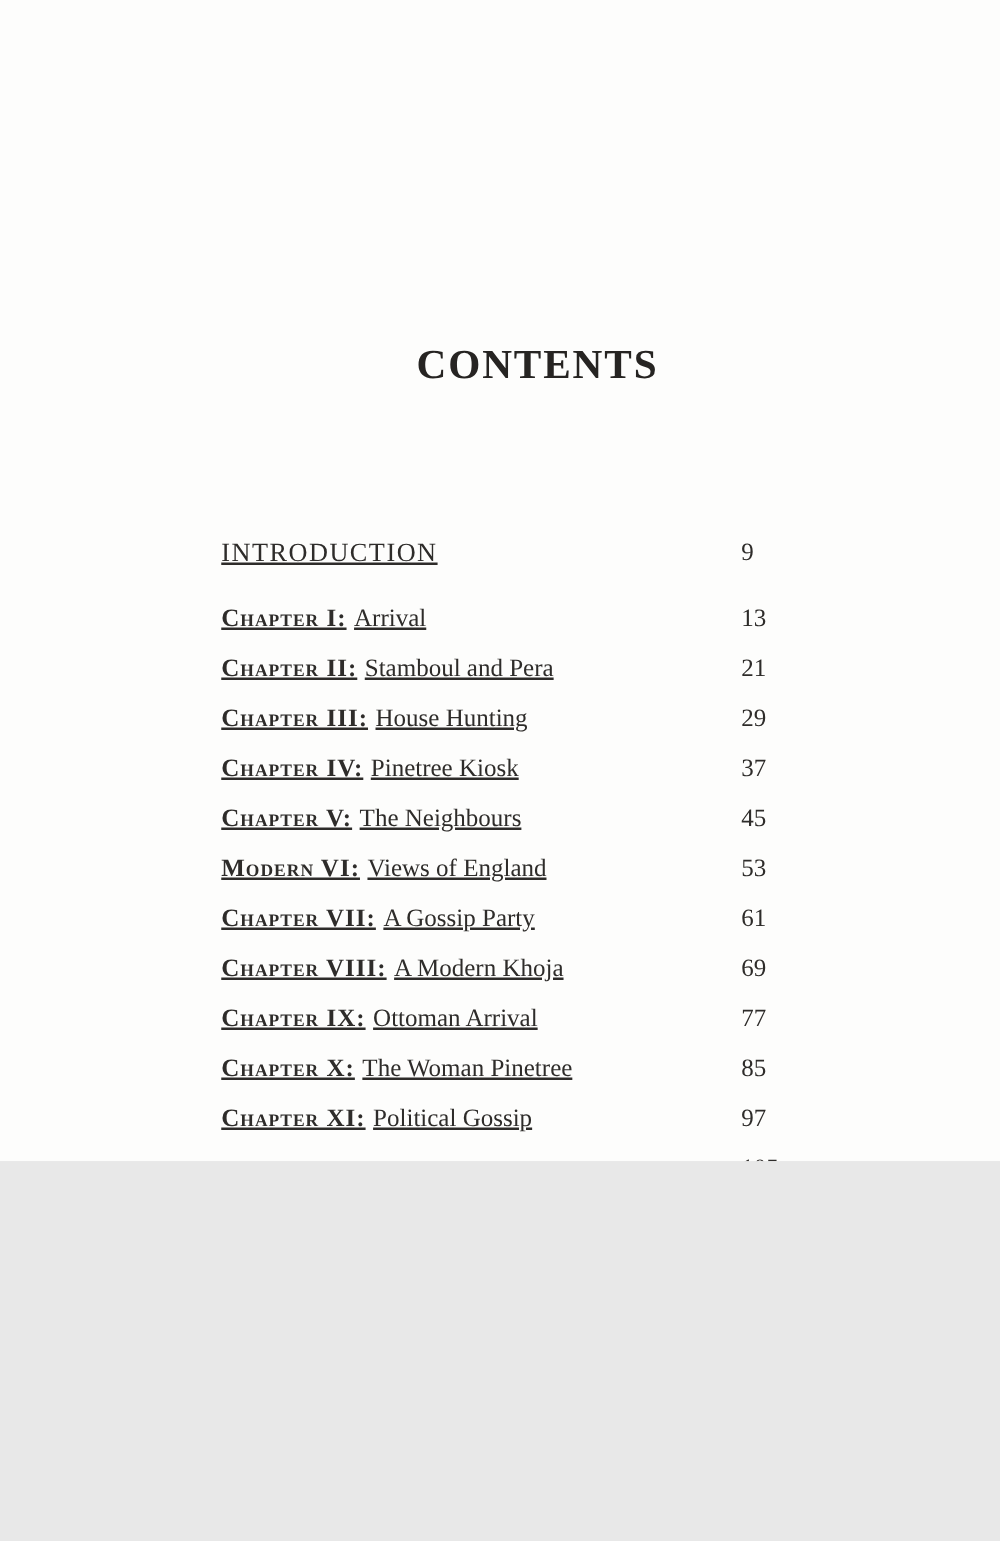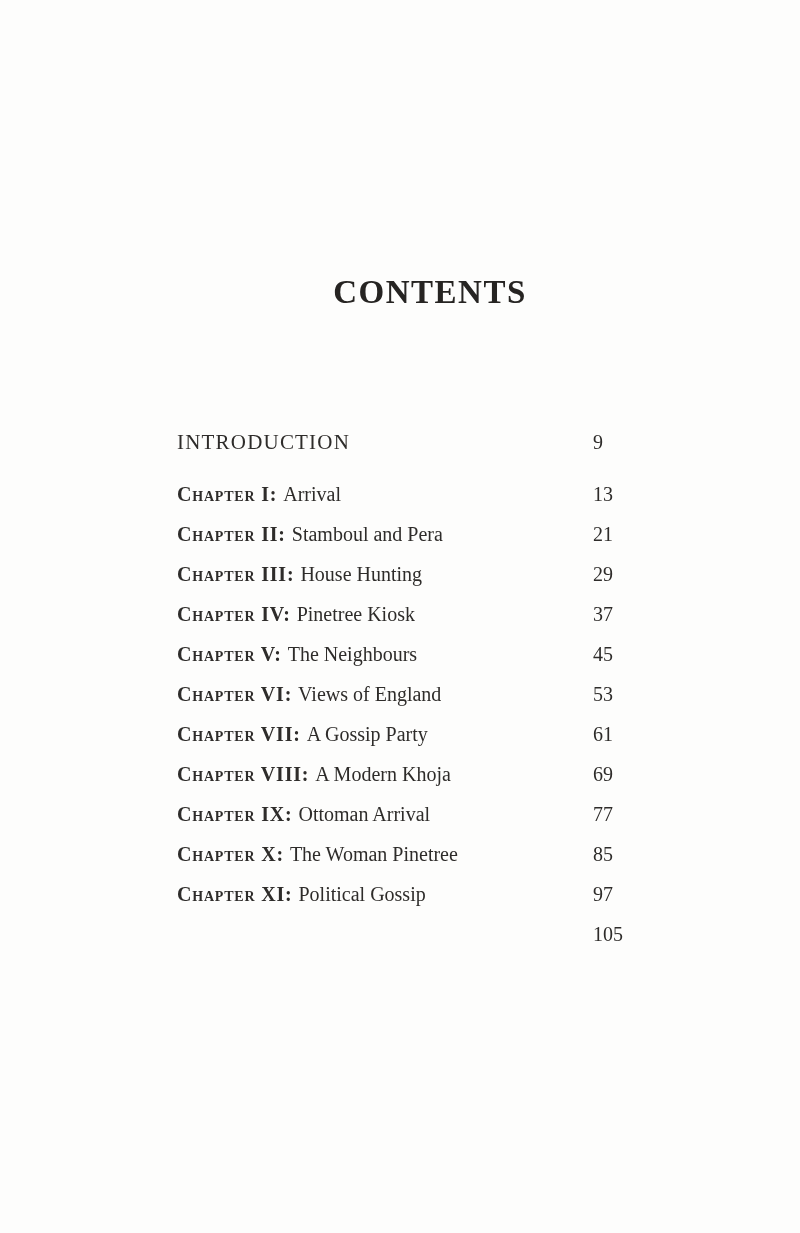--- a/index.html
+++ b/index.html
@@ -3,21 +3,21 @@
 <meta charset="utf-8">
 <style>
   html, body {
     margin: 0;
     padding: 0;
     background: #e8e8e8;
   }
   .page {
     position: relative;
     width: 800px;
-    height: 1233px;
+    height: 929px;
     margin: 0 auto;
     background: #fdfdfc;
     color: #2e2c2a;
     font-family: "Liberation Serif", "DejaVu Serif", serif;
     overflow: hidden;
   }
   .content {
     width: 506px;
     margin-left: 177px;
     padding-top: 276px;
@@ -33,20 +33,21 @@
   }
   .toc {
     margin-top: 120px;
   }
   .toc-row {
     position: relative;
     font-size: 20px;
     line-height: 27px;
     margin-bottom: 13px;
     white-space: nowrap;
+    text-decoration: underline;
   }
   .toc-row.intro-row {
     margin-bottom: 25px;
   }
   .intro-label {
     font-size: 21px;
     letter-spacing: 1.2px;
   }
   .chapter-prefix {
     font-variant: small-caps;
@@ -95,21 +96,21 @@
         <span class="entry-label"><span class="chapter-prefix">Chapter IV:</span><span>Pinetree Kiosk</span></span>
         <span class="page-num">37</span>
       </div>
 
       <div class="toc-row">
         <span class="entry-label"><span class="chapter-prefix">Chapter V:</span><span>The Neighbours</span></span>
         <span class="page-num">45</span>
       </div>
 
       <div class="toc-row">
-        <span class="entry-label"><span class="chapter-prefix">Chapter VI:</span><span>Views of England</span></span>
+        <span class="entry-label"><span class="chapter-prefix">Modern VI:</span><span>Views of England</span></span>
         <span class="page-num">53</span>
       </div>
 
       <div class="toc-row">
         <span class="entry-label"><span class="chapter-prefix">Chapter VII:</span><span>A Gossip Party</span></span>
         <span class="page-num">61</span>
       </div>
 
       <div class="toc-row">
         <span class="entry-label"><span class="chapter-prefix">Chapter VIII:</span><span>A Modern Khoja</span></span>

